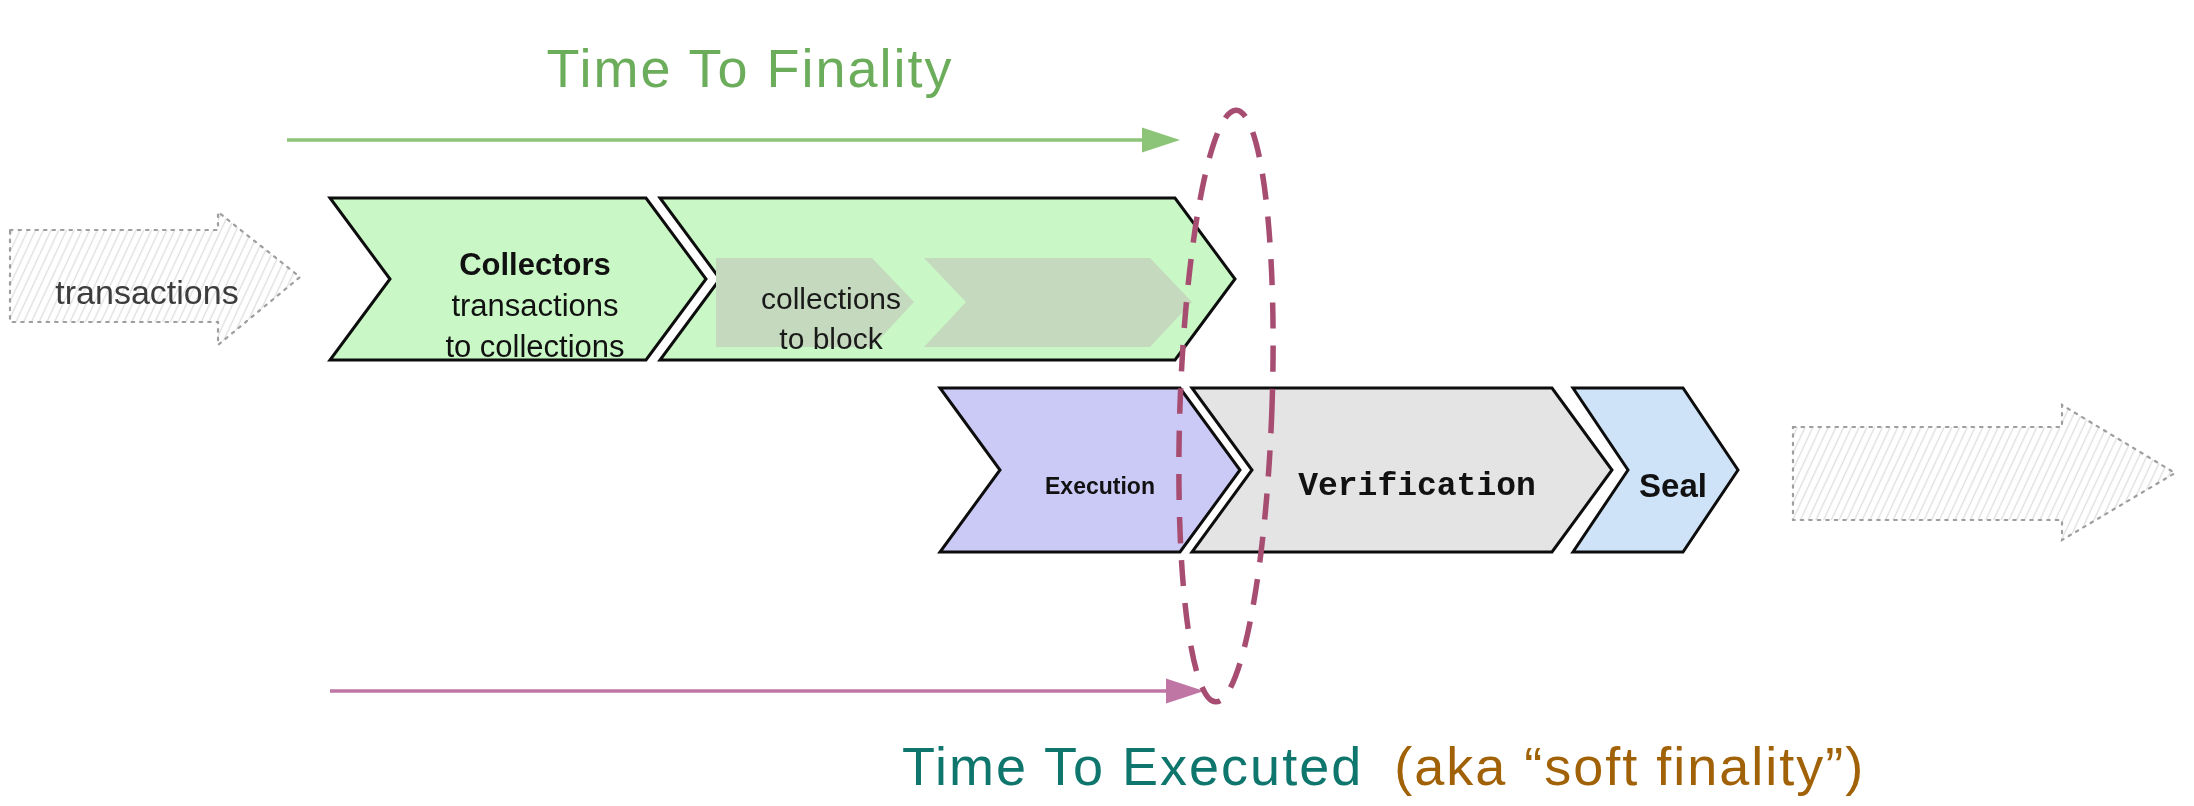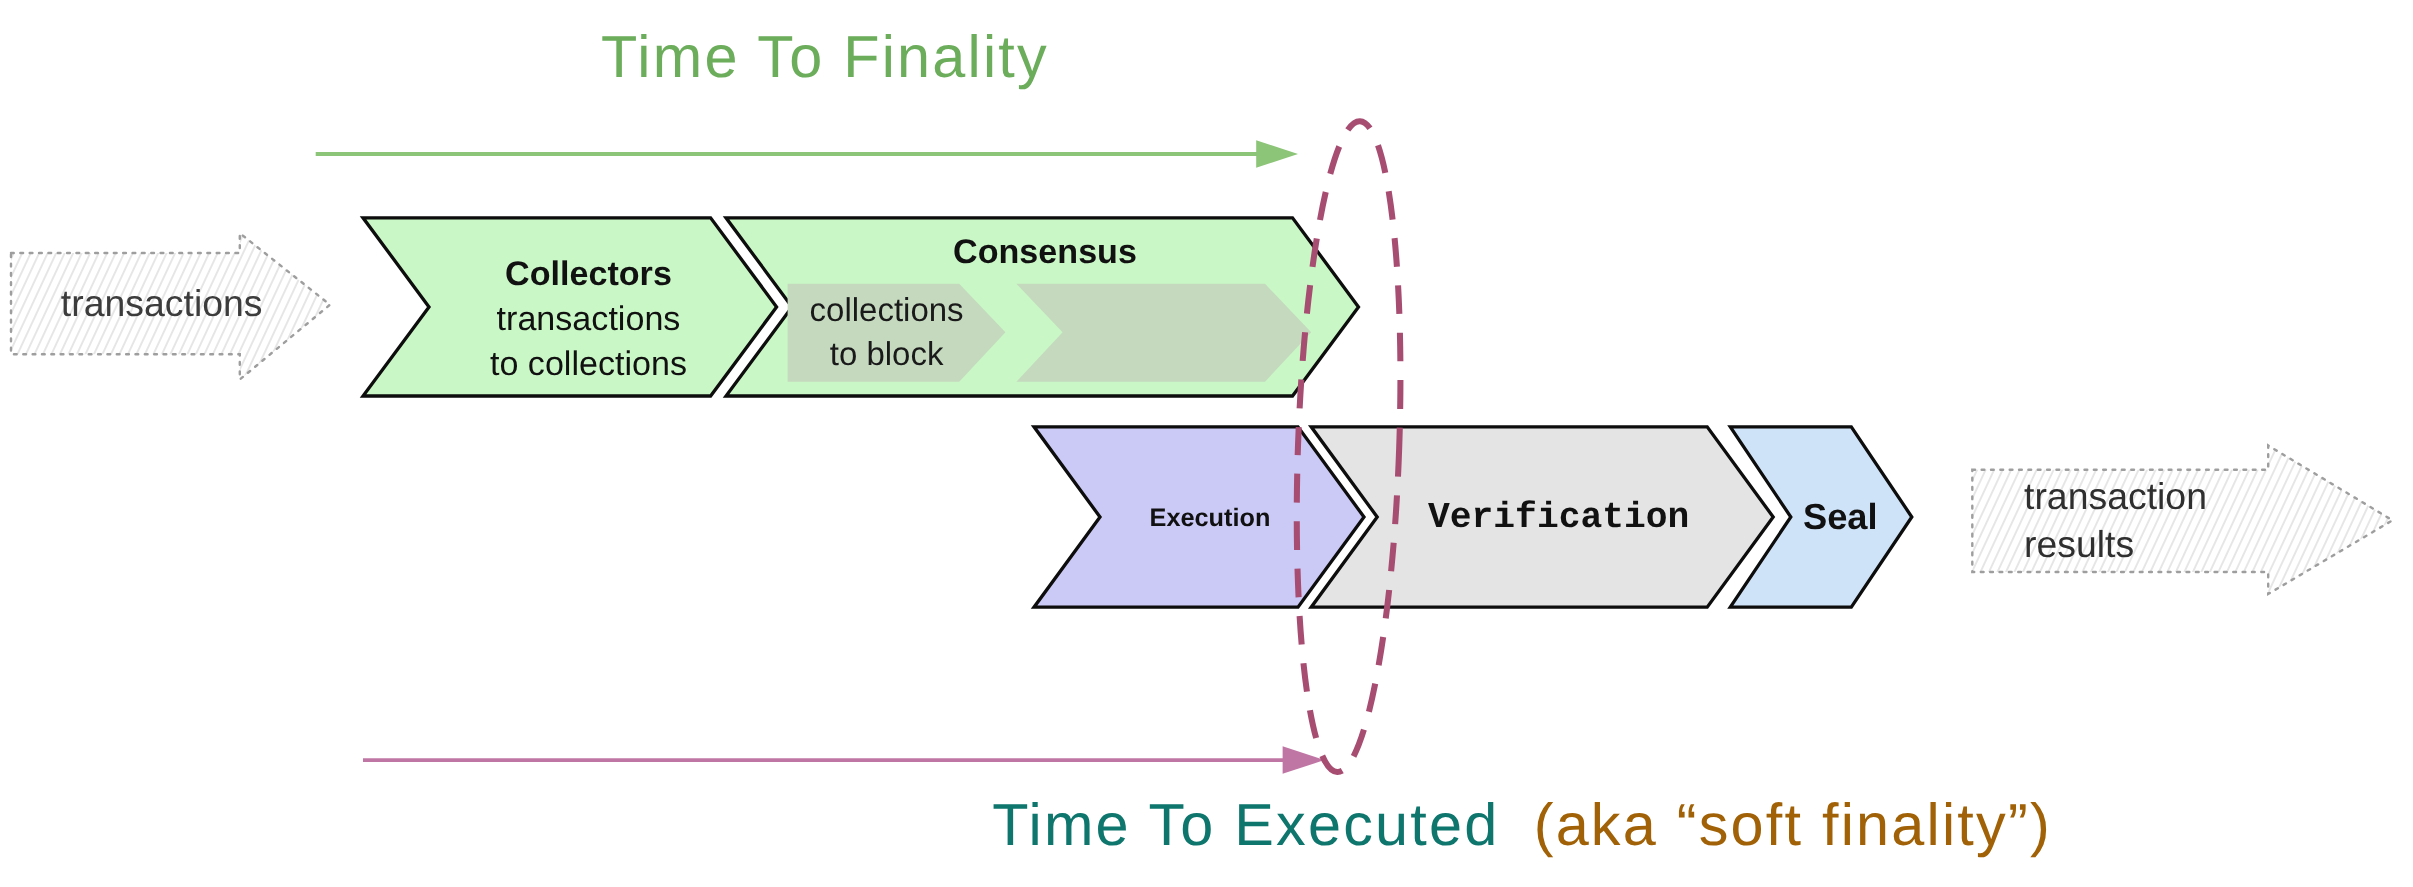--- a/index.html
+++ b/index.html
@@ -4,41 +4,41 @@
 <style>
   html,body{margin:0;padding:0;background:#ffffff;}
   .stage{
     position:relative;
     width:2194px;height:806px;
     background:#ffffff;
     font-family:"Liberation Sans",sans-serif;
     overflow:hidden;
   }
   .stage svg{position:absolute;left:0;top:0;}
-  .lbl{position:absolute;color:#111;}
+  .lbl{position:absolute;color:#111;margin-top:16px;}
   .center{display:flex;flex-direction:column;align-items:center;justify-content:center;text-align:center;}
 
   .title-top{
     left:470px;top:24px;width:560px;
     font-size:54px;line-height:1.05;letter-spacing:2px;
     color:#6bad5b;text-align:center;white-space:nowrap;
   }
   .title-bottom{
     left:902px;top:722px;width:1200px;
     font-size:54px;line-height:1.05;letter-spacing:2px;
     white-space:nowrap;
   }
   .title-bottom .pink{color:#0f766e;}
   .title-bottom .gray{color:#a16207;margin-left:14px;}
 
   .collectors-label{left:390px;top:198px;width:290px;height:162px;padding-top:10px;font-size:31px;line-height:41px;}
   .collectors-label .b{font-weight:bold;}
   .consensus-title{left:720px;top:211px;width:460px;text-align:center;font-size:31px;font-weight:bold;}
   .sub-label{top:258px;height:89px;font-size:30px;line-height:40px;color:#1a1a1a;}
-  .sub1{left:716px;width:180px;}
+  .sub1{left:716px;width:180px;padding-left:25px;}
   .sub2{left:924px;width:200px;}
   .exec-label{left:1000px;top:388px;width:200px;height:164px;font-size:23px;font-weight:bold;}
   .verif-label{left:1252px;top:388px;width:330px;height:164px;font-size:33px;font-weight:bold;font-family:Liberation Mono, monospace;}
   .seal-label{left:1628px;top:388px;width:90px;height:164px;font-size:33px;font-weight:bold;text-align:center;}
 
   .tx-label{left:12px;top:230px;width:270px;height:92px;font-size:34px;color:#3c3c3c;}
   .res-label{
     left:1840px;top:427px;width:230px;height:93px;
     display:flex;flex-direction:column;justify-content:center;align-items:flex-start;
     font-size:34px;line-height:43px;color:#2f2f2f;text-align:left;
@@ -89,37 +89,32 @@
   <div class="lbl title-top">Time To Finality</div>
 
   <div class="lbl tx-label center">transactions</div>
 
   <div class="lbl collectors-label center">
     <span class="b">Collectors</span>
     <span>transactions</span>
     <span>to collections</span>
   </div>
 
-  <div class="lbl consensus-title">Consensus</div>
 
   <div class="lbl sub-label sub1 center">
     <span>collections</span>
     <span>to block</span>
   </div>
 
 
   <div class="lbl exec-label center">Execution</div>
 
   <div class="lbl verif-label center">Verification</div>
 
   <div class="lbl seal-label center">Seal</div>
 
-  <div class="lbl res-label">
-    <span>transaction</span>
-    <span>results</span>
-  </div>
 
   <div class="lbl title-bottom">
     <span class="pink">Time To Executed</span>
     <span class="gray">(aka “soft finality”)</span>
   </div>
 
 </div>
 
 </body></html>

